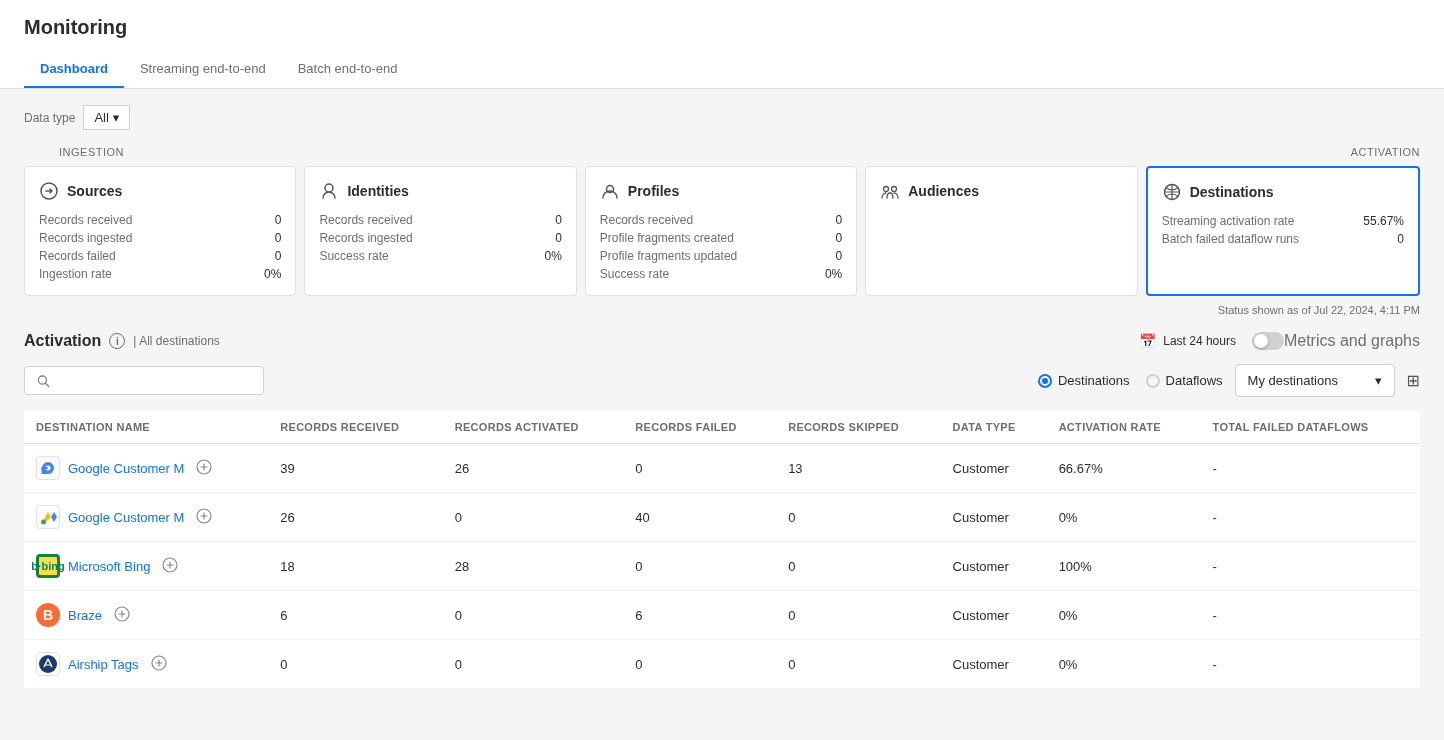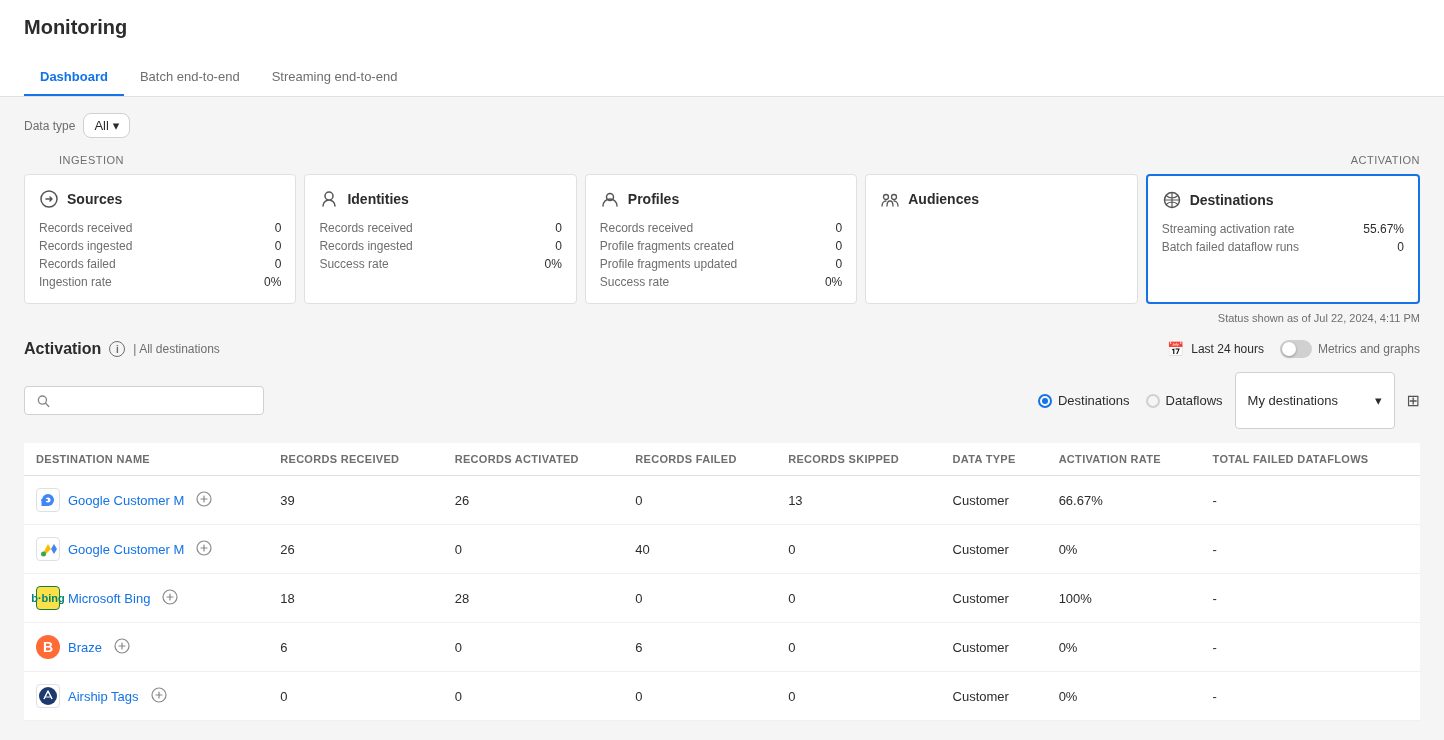--- a/index.html
+++ b/index.html
@@ -1,28 +1,28 @@
 <!DOCTYPE html>
 <html><head>
   <meta charset="utf-8">
   <style>
     * { box-sizing: border-box; margin: 0; padding: 0; }
     body { font-family: -apple-system, BlinkMacSystemFont, 'Segoe UI', sans-serif; background: #f5f5f5; color: #2c2c2c; font-size: 13px; }
 
     .page-header { background: #fff; padding: 16px 24px 0; border-bottom: 1px solid #e0e0e0; }
-    .page-title { font-size: 20px; font-weight: 700; margin-bottom: 20px; }
+    .page-title { font-size: 20px; font-weight: 700; margin-bottom: 12px; }
     .tabs { display: flex; gap: 0; }
     .tab { padding: 10px 16px; cursor: pointer; border-bottom: 2px solid transparent; color: #6e6e6e; font-size: 13px; }
     .tab.active { border-bottom: 2px solid #1473e6; color: #1473e6; font-weight: 600; }
 
     .content { padding: 16px 24px; }
 
     .data-type-row { display: flex; align-items: center; gap: 8px; margin-bottom: 16px; }
     .data-type-label { font-size: 12px; color: #6e6e6e; }
-    .data-type-select { display: flex; align-items: center; gap: 4px; background: #fff; border: 1px solid #d0d0d0; border-radius: 8px; padding: 4px 10px; cursor: pointer; font-size: 13px; }
+    .data-type-select { display: flex; align-items: center; gap: 4px; background: #fff; border: 1px solid #d0d0d0; border-radius: 0; padding: 4px 10px; cursor: pointer; font-size: 13px; }
 
     .section-label { font-size: 11px; font-weight: 400; color: #6e6e6e; letter-spacing: 0.5px; text-transform: uppercase; margin-bottom: 8px; margin-left: 35px; }
     .section-labels-row { display: flex; justify-content: space-between; align-items: center; }
 
     .cards-row { display: flex; gap: 8px; margin-bottom: 8px; border-radius: 9px; }
     .card { background: #fff; border: 1px solid #e0e0e0; border-radius: 4px; padding: 14px; flex: 1; min-width: 0; }
     .card.active { border: 2px solid #1473e6; }
     .card-header { display: flex; align-items: center; gap: 8px; margin-bottom: 12px; font-size: 14px; font-weight: 600; }
     .card-icon { width: 20px; height: 20px; display: flex; align-items: center; justify-content: center; font-size: 16px; color: #555; }
     .card-rows { display: grid; grid-template-columns: 1fr auto; gap: 4px 12px; }
@@ -31,64 +31,64 @@
 
     .status-shown { text-align: right; font-size: 11px; color: #6e6e6e; margin-bottom: 16px; }
 
     .activation-header { display: flex; align-items: center; justify-content: space-between; margin-bottom: 14px; }
     .activation-title { display: flex; align-items: center; gap: 8px; font-size: 16px; font-weight: 600; }
     .info-icon { width: 16px; height: 16px; border-radius: 50%; border: 1px solid #6e6e6e; display: inline-flex; align-items: center; justify-content: center; font-size: 10px; color: #6e6e6e; cursor: pointer; }
     .all-destinations { font-size: 12px; color: #6e6e6e; }
     .activation-controls { display: flex; align-items: center; gap: 16px; }
     .time-filter { display: flex; align-items: center; gap: 6px; font-size: 12px; color: #2c2c2c; }
     .calendar-icon { font-size: 14px; color: #555; }
-    .metrics-toggle { display: flex; align-items: center; gap: 6px; font-size: 12px; color: #6e6e6e; }
+    .metrics-toggle { display: flex; align-items: center; font-size: 16px; color: #6e6e6e; }
     .toggle-circle { width: 32px; height: 18px; border-radius: 9px; background: #d0d0d0; position: relative; cursor: pointer; }
     .toggle-circle::after { content: ''; width: 14px; height: 14px; background: #fff; border-radius: 50%; position: absolute; top: 2px; left: 2px; box-shadow: 0 1px 3px rgba(0,0,0,0.3); }
 
     .table-controls { display: flex; align-items: center; justify-content: space-between; margin-bottom: 14px; }
     .search-box { display: flex; align-items: center; gap: 8px; background: #fff; border: 1px solid #d0d0d0; border-radius: 4px; padding: 6px 12px; width: 240px; }
     .search-input { border: none; outline: none; font-size: 13px; width: 100%; background: transparent; }
     .radio-group { display: flex; align-items: center; gap: 16px; }
     .radio-item { display: flex; align-items: center; gap: 6px; font-size: 13px; cursor: pointer; }
     .radio-dot { width: 14px; height: 14px; border-radius: 50%; border: 2px solid #d0d0d0; display: flex; align-items: center; justify-content: center; }
     .radio-dot.active { border-color: #1473e6; }
     .radio-dot.active::after { content: ''; width: 6px; height: 6px; background: #1473e6; border-radius: 50%; }
-    .destination-select { display: flex; align-items: flex-end; gap: 6px; background: #fff; border: 1px solid #d0d0d0; border-radius: 4px; padding: 20px 12px; cursor: pointer; font-size: 13px; min-width: 160px; justify-content: space-between; }
+    .destination-select { display: flex; align-items: flex-end; gap: 6px; background: #fff; border: 1px solid #d0d0d0; border-radius: 4px; padding: 8px 12px; cursor: pointer; font-size: 13px; min-width: 160px; justify-content: space-between; }
     .grid-icon { font-size: 16px; color: #555; cursor: pointer; }
 
     table { width: 100%; border-collapse: collapse; background: #fff; }
     thead tr { border-bottom: 1px solid #e0e0e0; }
     th { padding: 10px 12px; text-align: left; font-size: 11px; font-weight: 600; color: #6e6e6e; letter-spacing: 0.3px; text-transform: uppercase; white-space: nowrap; }
     td { padding: 12px 12px; border-bottom: 1px solid #f0f0f0; font-size: 13px; vertical-align: middle; }
 
     .dest-cell { display: flex; align-items: center; gap: 8px; }
     .dest-logo { width: 24px; height: 24px; border-radius: 4px; display: flex; align-items: center; justify-content: center; font-size: 12px; font-weight: 700; flex-shrink: 0; }
     .dest-logo.google-display { background: #fff; border: 1px solid #e0e0e0; }
     .dest-logo.google-ads { background: #fff; border: 1px solid #e0e0e0; }
-    .dest-logo.bing { background: #fde047; border: 1px solid #15803d; }
+    .dest-logo.bing { background: #fde047; border: 3px solid #15803d; }
     .dest-logo.braze { background: #ff6b35; color: #fff; border-radius: 50%; }
     .dest-logo.airship { background: #fff; border: 1px solid #e0e0e0; }
 
     .audiences-card { min-width: 0; }
     .queued-dot { width: 8px; height: 8px; background: #ff7a00; border-radius: 50%; display: inline-block; }
     .success-dot { width: 8px; height: 8px; background: #12b76a; border-radius: 50%; display: inline-block; }
     .status-row { display: flex; align-items: center; gap: 6px; margin-bottom: 6px; }
     .status-label { font-size: 12px; font-weight: 500; }
     .status-sub { font-size: 11px; color: #6e6e6e; margin-top: 2px; }
   </style>
 </head>
 <body>
 
 <div class="page-header">
   <h1 class="page-title">Monitoring</h1>
   <div class="tabs">
     <div class="tab active">Dashboard</div>
+    <div class="tab">Streaming end-to-end</div>
     <div class="tab">Batch end-to-end</div>
-    <div class="tab">Streaming end-to-end</div>
   </div>
 </div>
 
 <div class="content">
 
   <div class="data-type-row">
     <span class="data-type-label">Data type</span>
     <div class="data-type-select">
       <span>All</span>
       <span>▾</span>

